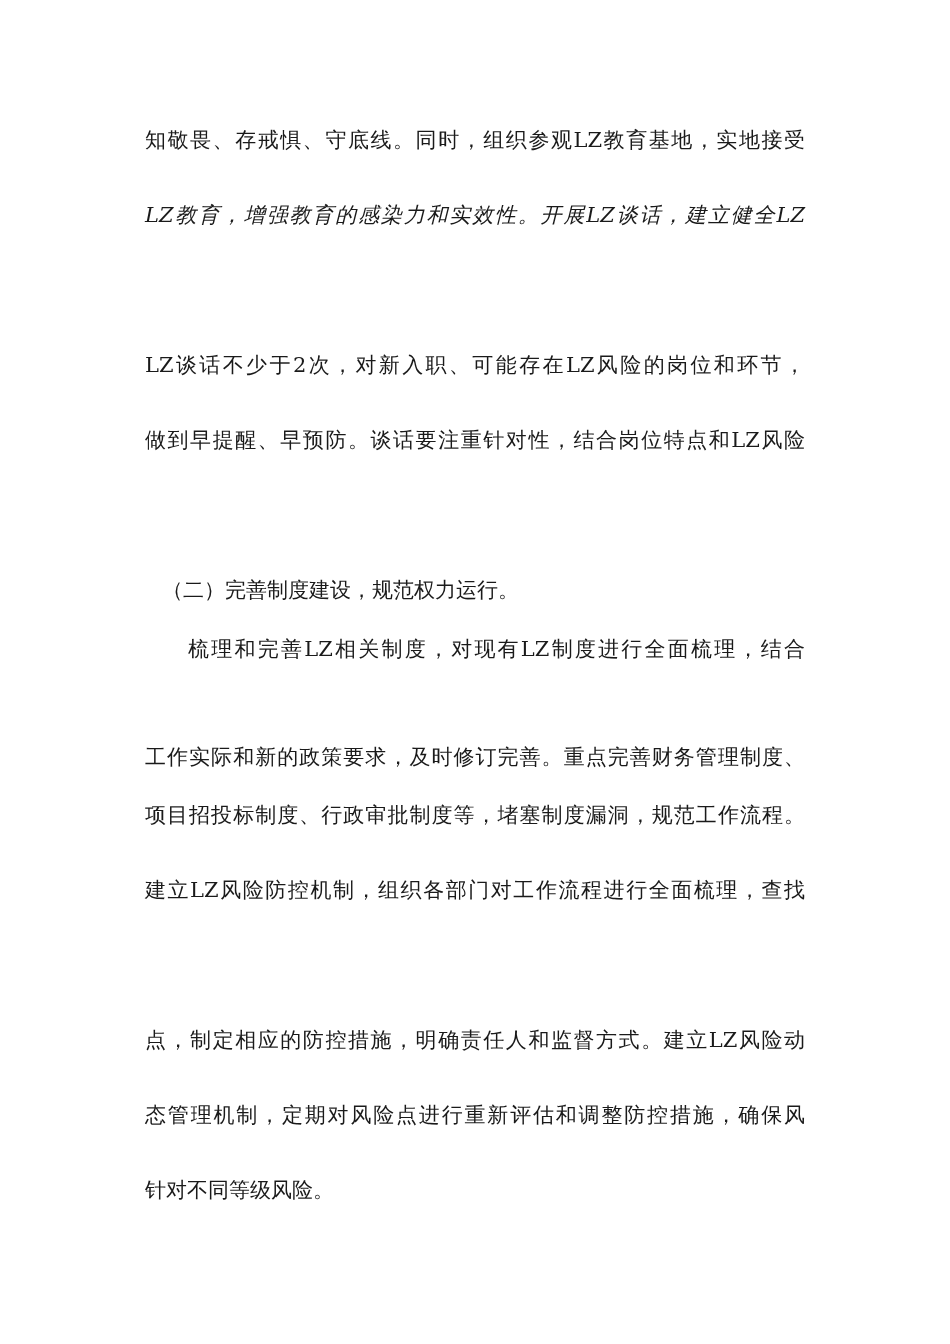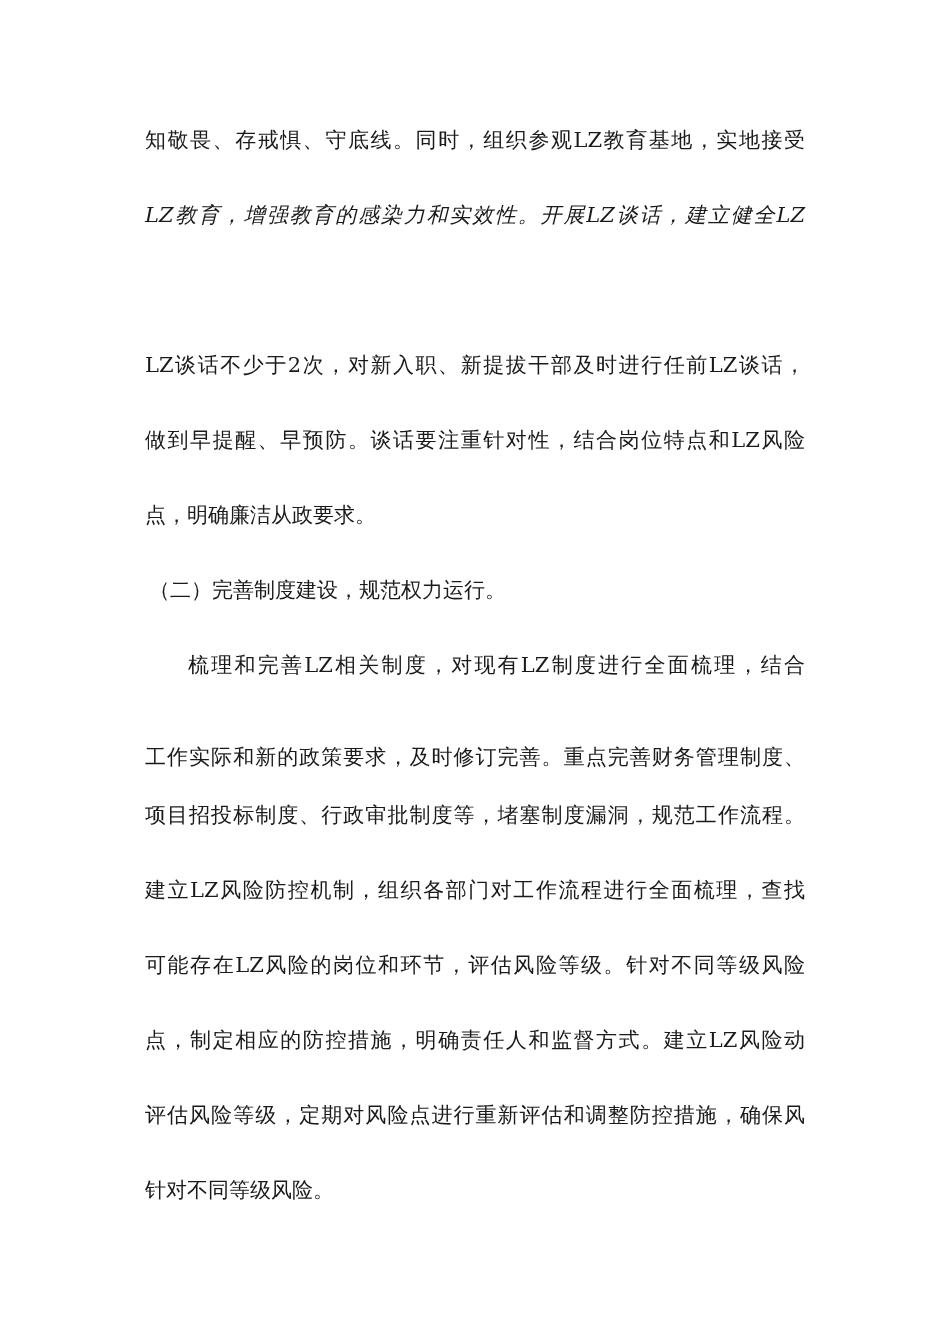--- a/index.html
+++ b/index.html
@@ -36,40 +36,38 @@
       letter-spacing: 0px;
     }
     .line.last {
       text-align-last: left;
     }
     .line.indent {
       left: 188px;
       width: 617px;
     }
     .line.heading {
-      left: 149px;
+      left: 162px;
       width: 460px;
       text-align-last: left;
     }
   </style>
 </head>
 <body>
 
 <div class="page">
 
   <div class="line" style="top:125px;">知敬畏、存戒惧、守底线。同时，组织参观LZ教育基地，实地接受</div>
   <div class="line" style="top:200px;font-style:italic;">LZ教育，增强教育的感染力和实效性。开展LZ谈话，建立健全LZ</div>
-  <div class="line" style="top:350px;">LZ谈话不少于2次，对新入职、新提拔干部及时进行任前LZ谈话，</div>
+  <div class="line" style="top:350px;">LZ谈话不少于2次，对新入职、可能存在LZ风险的岗位和环节，</div>
   <div class="line" style="top:425px;">做到早提醒、早预防。谈话要注重针对性，结合岗位特点和LZ风险</div>
-  <div class="line last" style="top:500px;">点，明确廉洁从政要求。</div>
 
   <div class="line heading" style="top:575px;">（二）完善制度建设，规范权力运行。</div>
 
-  <div class="line indent" style="top:650px;">梳理和完善LZ相关制度，对现有LZ制度进行全面梳理，结合</div>
+  <div class="line indent" style="top:634px;">梳理和完善LZ相关制度，对现有LZ制度进行全面梳理，结合</div>
   <div class="line" style="top:742px;">工作实际和新的政策要求，及时修订完善。重点完善财务管理制度、</div>
   <div class="line" style="top:875px;">建立LZ风险防控机制，组织各部门对工作流程进行全面梳理，查找</div>
   <div class="line" style="top:800px;">项目招投标制度、行政审批制度等，堵塞制度漏洞，规范工作流程。</div>
-  <div class="line" style="top:950px;">可能存在LZ风险的岗位和环节，评估风险等级。针对不同等级风险</div>
   <div class="line" style="top:1025px;">点，制定相应的防控措施，明确责任人和监督方式。建立LZ风险动</div>
-  <div class="line" style="top:1100px;">评估风险等级，定期对风险点进行重新评估和调整防控措施，确保风</div>
+  <div class="line" style="top:1100px;">态管理机制，定期对风险点进行重新评估和调整防控措施，确保风</div>
   <div class="line last" style="top:1175px;">针对不同等级风险。</div>
 
 </div>
 
 </body></html>

